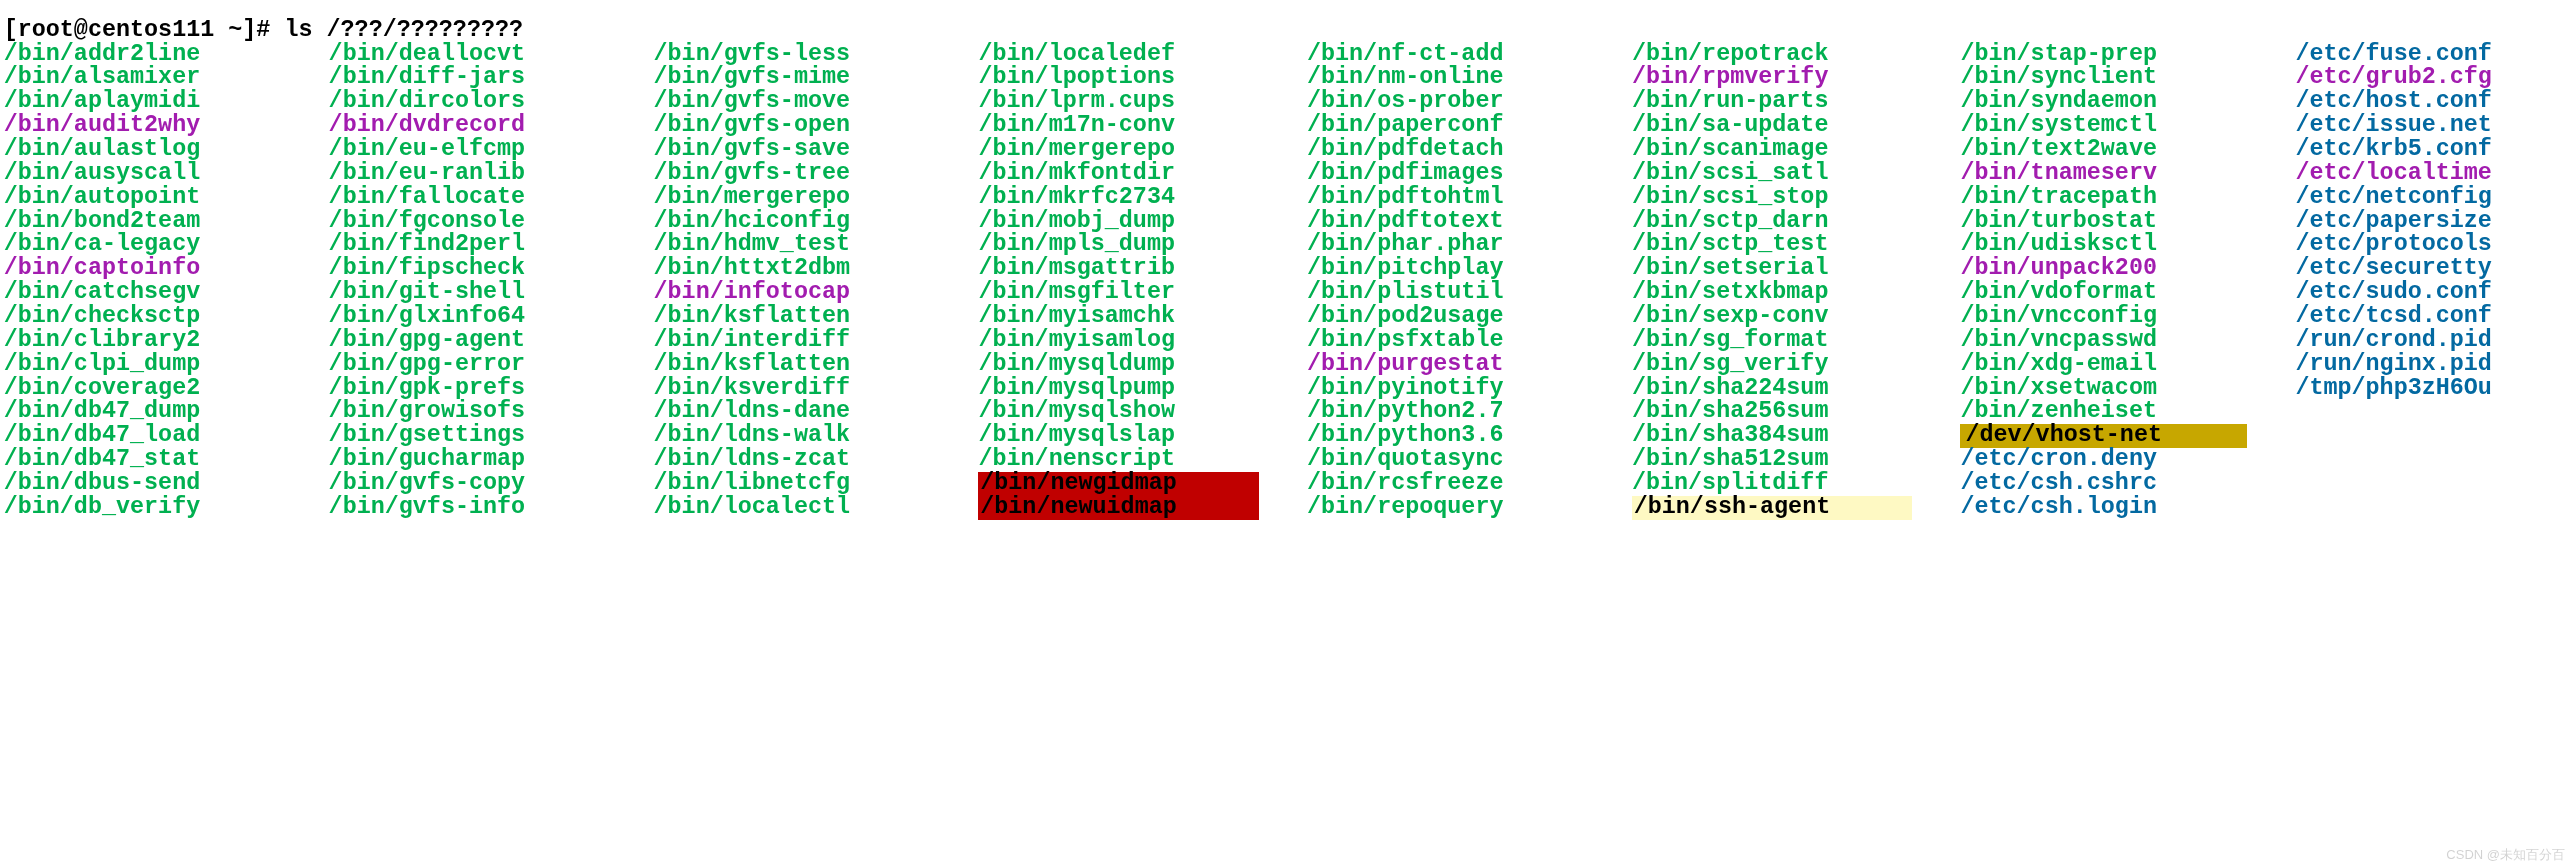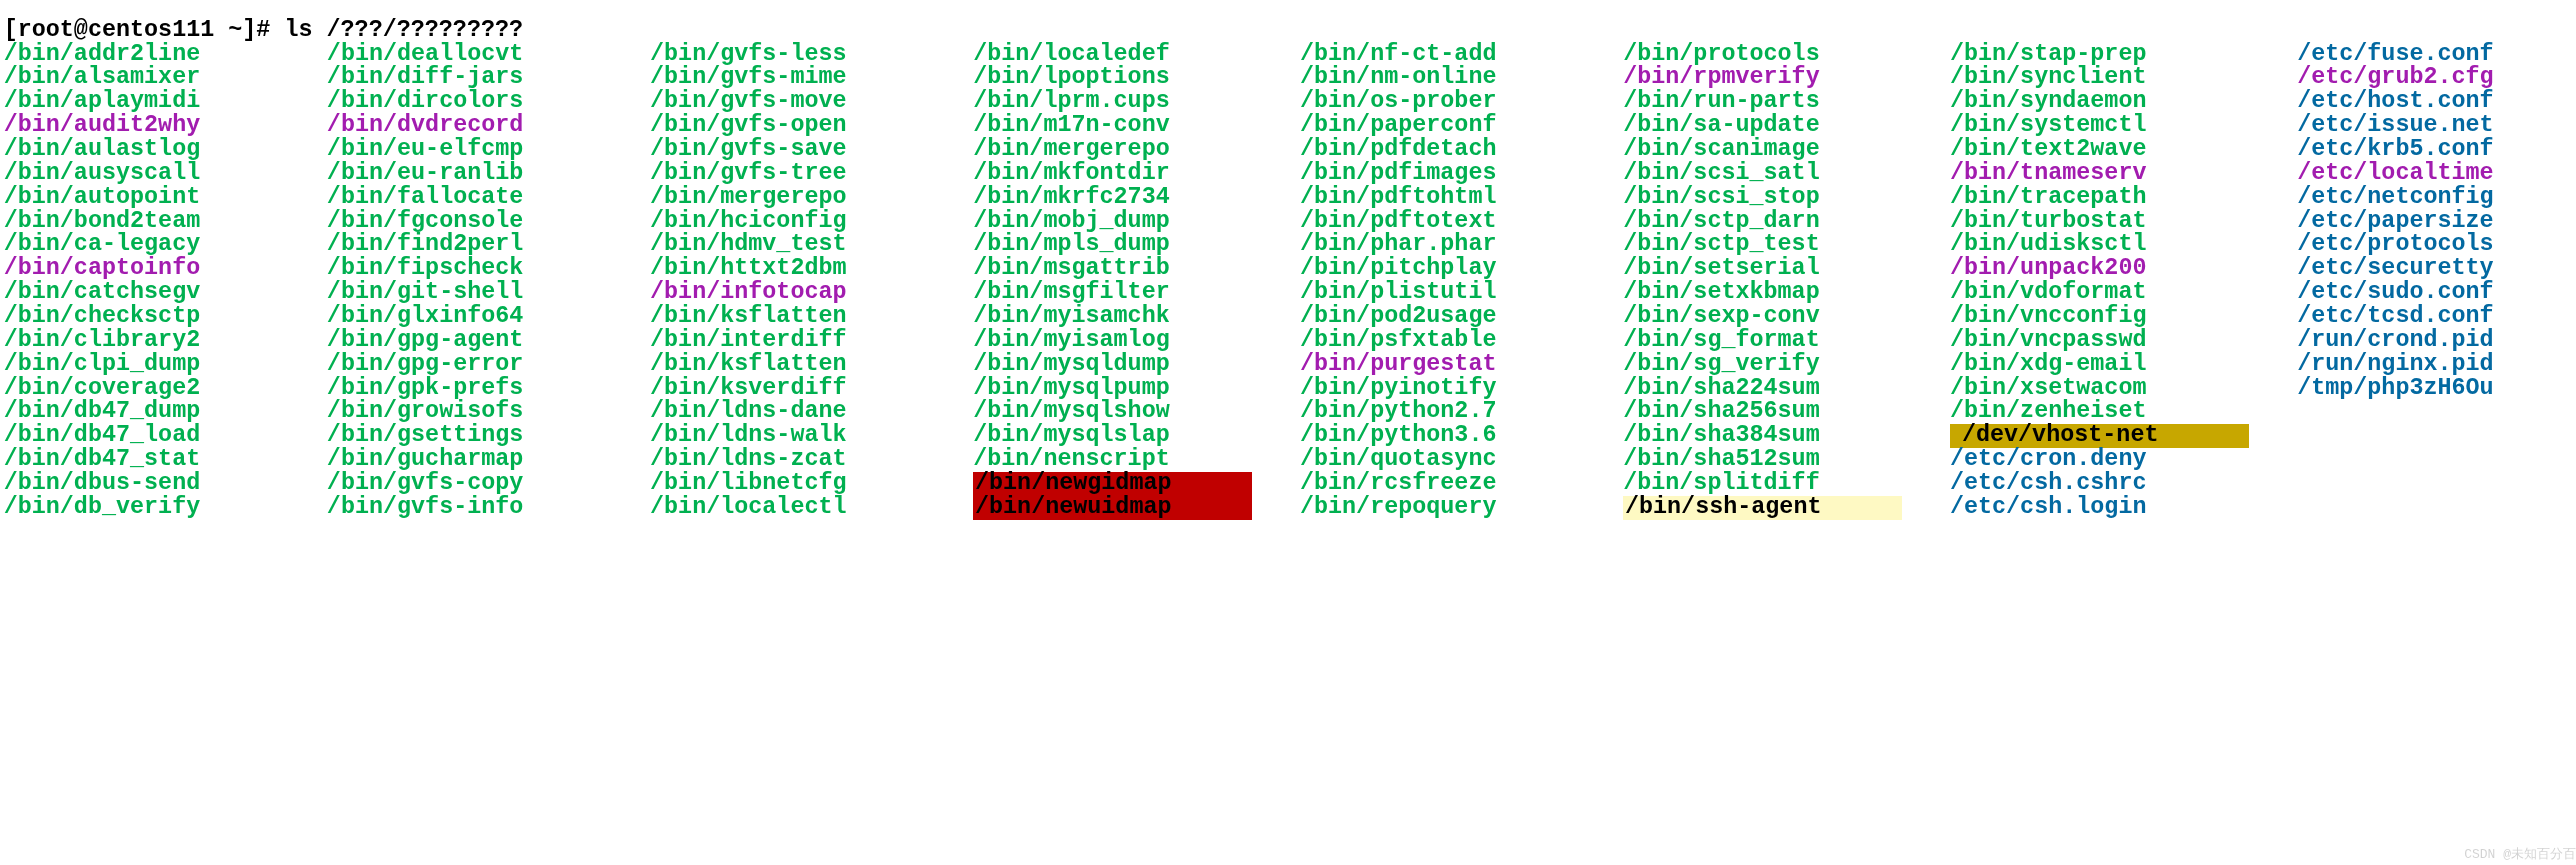--- a/index.html
+++ b/index.html
@@ -19,31 +19,31 @@
       column-gap: 26px;
       row-gap: 0;
       align-items: start;
       gap: 48px;
     }
     .col { display: flex; flex-direction: column; }
     .entry { display: inline-block; }
     .green { color: #00b050; }
     .cyan { color: #a21caf; font-family: Liberation Mono, monospace; }
     .black { color: #0369a1; }
-    .yellow-bg-black { background: #c7a700; color: #000; padding: 0 12px; }
+    .yellow-bg-black { background: #c7a700; color: #000; padding: 0 5px; }
     .red-bg-black { background: #c00000; color: #000; padding: 0 1.8px; }
     .olive-bg-black { background: #fef9c3; color: #000; padding: 0 1.8px; }
     .watermark {
       position: fixed;
       bottom: 3.7px;
-      right: 0;
+      right: 11px;
       font-size: 13px;
       color: rgba(0,0,0,0.18);
       font-weight: normal;
-      font-family: Liberation Mono, monospace;
+      font-family: Liberation Sans, sans-serif;
     }
   </style>
 </head>
 <body>
 
 <div class="prompt-line">[root@centos111 ~]# ls  /???/?????????</div>
 <div class="grid" id="grid">
     <div class="col">
       <span class="entry green">/bin/addr2line</span>
       <span class="entry green">/bin/alsamixer</span>
@@ -148,21 +148,21 @@
       <span class="entry green">/bin/psfxtable</span>
       <span class="entry cyan">/bin/purgestat</span>
       <span class="entry green">/bin/pyinotify</span>
       <span class="entry green">/bin/python2.7</span>
       <span class="entry green">/bin/python3.6</span>
       <span class="entry green">/bin/quotasync</span>
       <span class="entry green">/bin/rcsfreeze</span>
       <span class="entry green">/bin/repoquery</span>
     </div>
     <div class="col">
-      <span class="entry green">/bin/protocols</span>
+      <span class="entry green">/bin/repotrack</span>
       <span class="entry cyan">/bin/rpmverify</span>
       <span class="entry green">/bin/run-parts</span>
       <span class="entry green">/bin/sa-update</span>
       <span class="entry green">/bin/scanimage</span>
       <span class="entry green">/bin/scsi_satl</span>
       <span class="entry green">/bin/scsi_stop</span>
       <span class="entry green">/bin/sctp_darn</span>
       <span class="entry green">/bin/sctp_test</span>
       <span class="entry green">/bin/setserial</span>
       <span class="entry green">/bin/setxkbmap</span>

